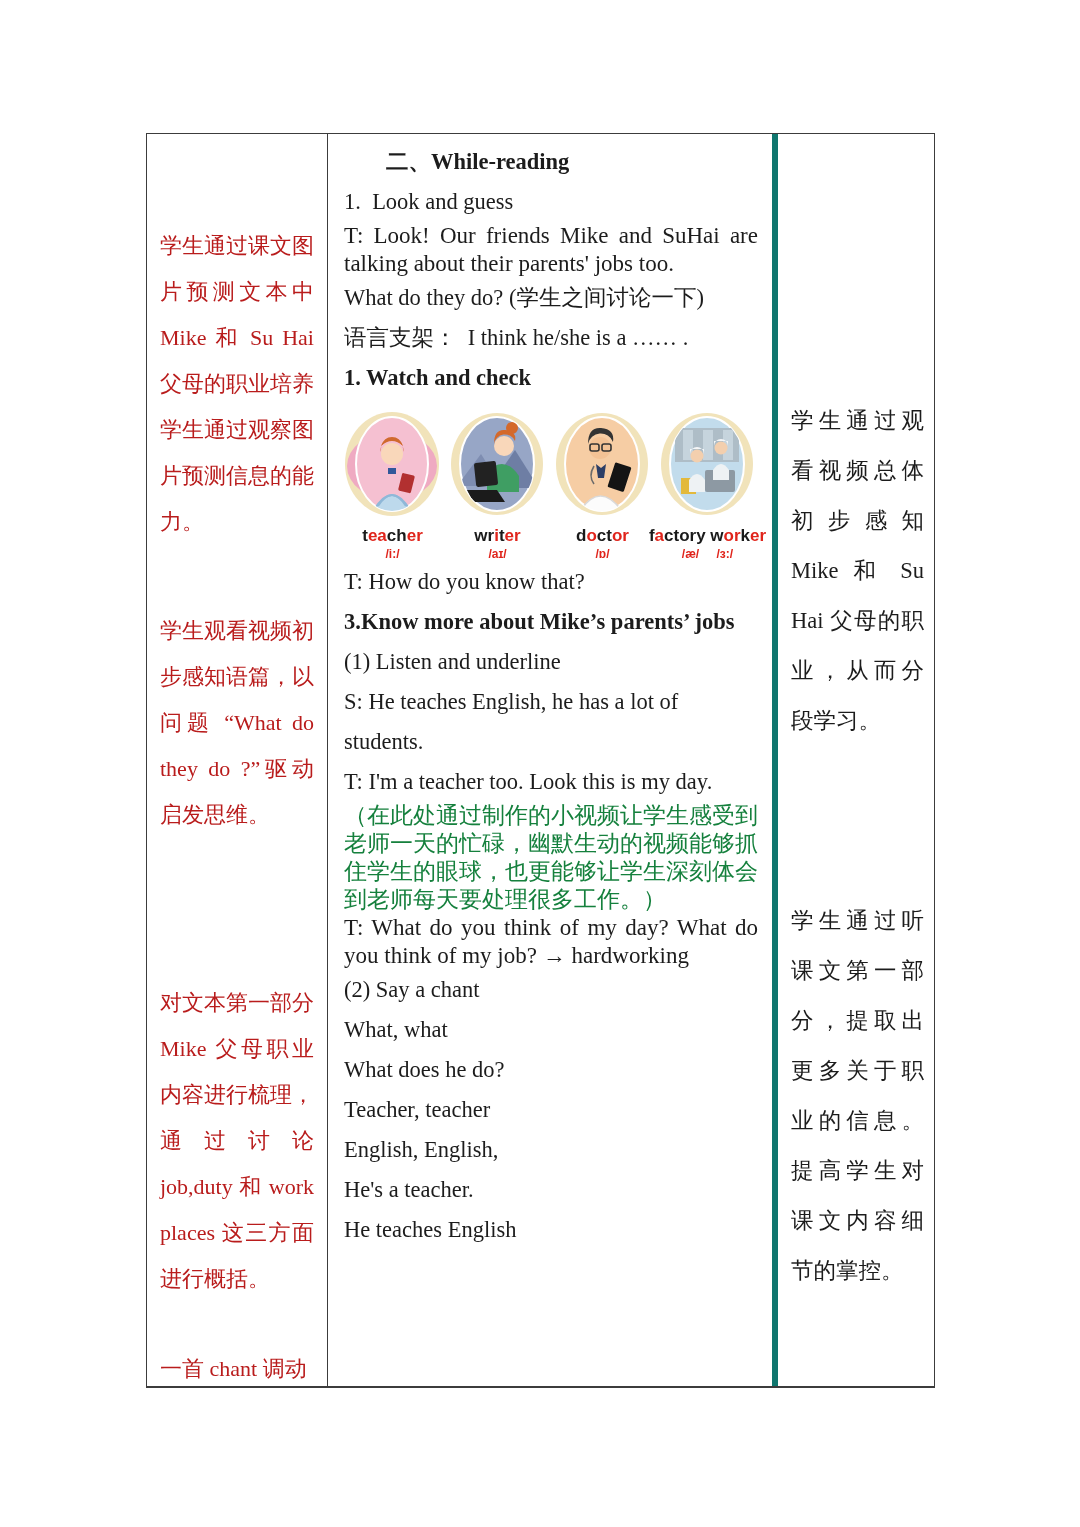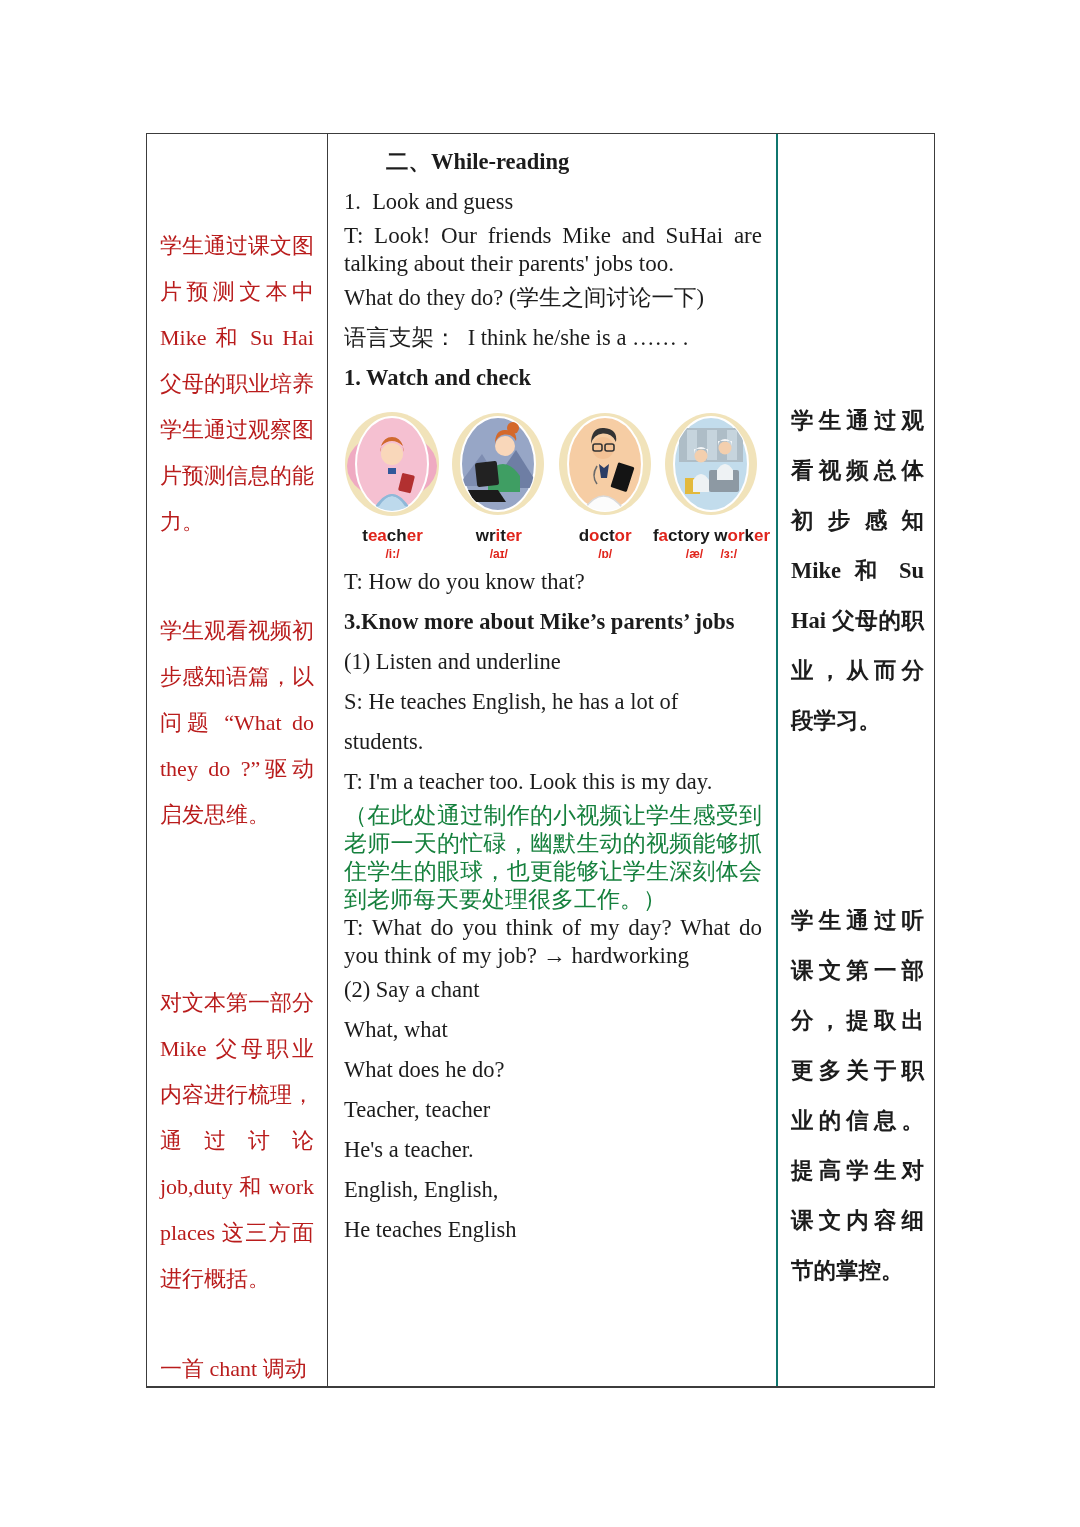--- a/index.html
+++ b/index.html
@@ -8,29 +8,29 @@
     font-family:"Liberation Serif","DejaVu Serif",serif;color:#1c1c1c;
     -webkit-font-smoothing:antialiased;
   }
   .doc-table{
     position:absolute;left:146px;top:133px;width:789px;height:1255px;
     border:1px solid #3c3c3c;border-bottom-width:2px;box-sizing:border-box;
     display:flex;background:#fff;
   }
   .cell{position:relative;box-sizing:border-box;overflow:hidden;height:100%;}
   .cell-left{width:181px;border-right:1px solid #3c3c3c;}
-  .cell-mid{width:450px;border-right:2px solid #0f766e;padding:8px 14px 0 16px;}
+  .cell-mid{width:450px;border-right:6px solid #0f766e;padding:8px 14px 0 16px;}
   .cell-right{flex:1;}
   
   .lpara{position:absolute;left:13px;right:13px;font-size:22px;line-height:46px;
     text-align:justify;color:#b91c1c;}
   .lp1{top:89px}.lp2{top:474px}.lp3{top:846px}.lp4{top:1212px;white-space:nowrap;}
   
   .rpara{position:absolute;left:13px;right:10px;font-size:22.5px;line-height:50px;
-    text-align:justify;color:#1c1c1c;font-weight:bold;}
+    text-align:justify;color:#1c1c1c;}
   .rp1{top:262px}.rp2{top:762px}
   
   .mline{font-size:22.5px;line-height:40px;min-height:40px;white-space:pre-wrap;}
   .mpara{font-size:23px;line-height:28px;text-align:justify;}
   .bold{font-weight:bold;}
   .indent{padding-left:42px;}
   .red{color:#15803d;}
   
   .jobs-row{height:160px;display:flex;justify-content:space-between;
     align-items:flex-end;margin:4px 2px 0 0;}
@@ -182,22 +182,22 @@
     <div class="mline bold">3.Know more about Mike’s parents’ jobs</div>
     <div class="mline">(1) Listen and underline</div>
     <div class="mline">S: He teaches English, he has a lot of students.</div>
     <div class="mline">T: I'm a teacher too. Look this is my day.</div>
     <div class="mpara red">（在此处通过制作的小视频让学生感受到老师一天的忙碌，幽默生动的视频能够抓住学生的眼球，也更能够让学生深刻体会到老师每天要处理很多工作。）</div>
     <div class="mpara">T: What do you think of my day? What do you think of my job? → hardworking</div>
     <div class="mline">(2) Say a chant</div>
     <div class="mline">What, what</div>
     <div class="mline">What does he do?</div>
     <div class="mline">Teacher, teacher</div>
+    <div class="mline">English, English,</div>
     <div class="mline">He's a teacher.</div>
-    <div class="mline">English, English,</div>
     <div class="mline">He teaches English</div>
 
   </div>
 
   <div class="cell cell-right">
     <div class="rpara rp1">学生通过观看视频总体初步感知 Mike 和 Su Hai 父母的职业，从而分段学习。</div>
     <div class="rpara rp2">学生通过听课文第一部分，提取出更多关于职业的信息。提高学生对课文内容细节的掌控。</div>
   </div>
 
 </div>

